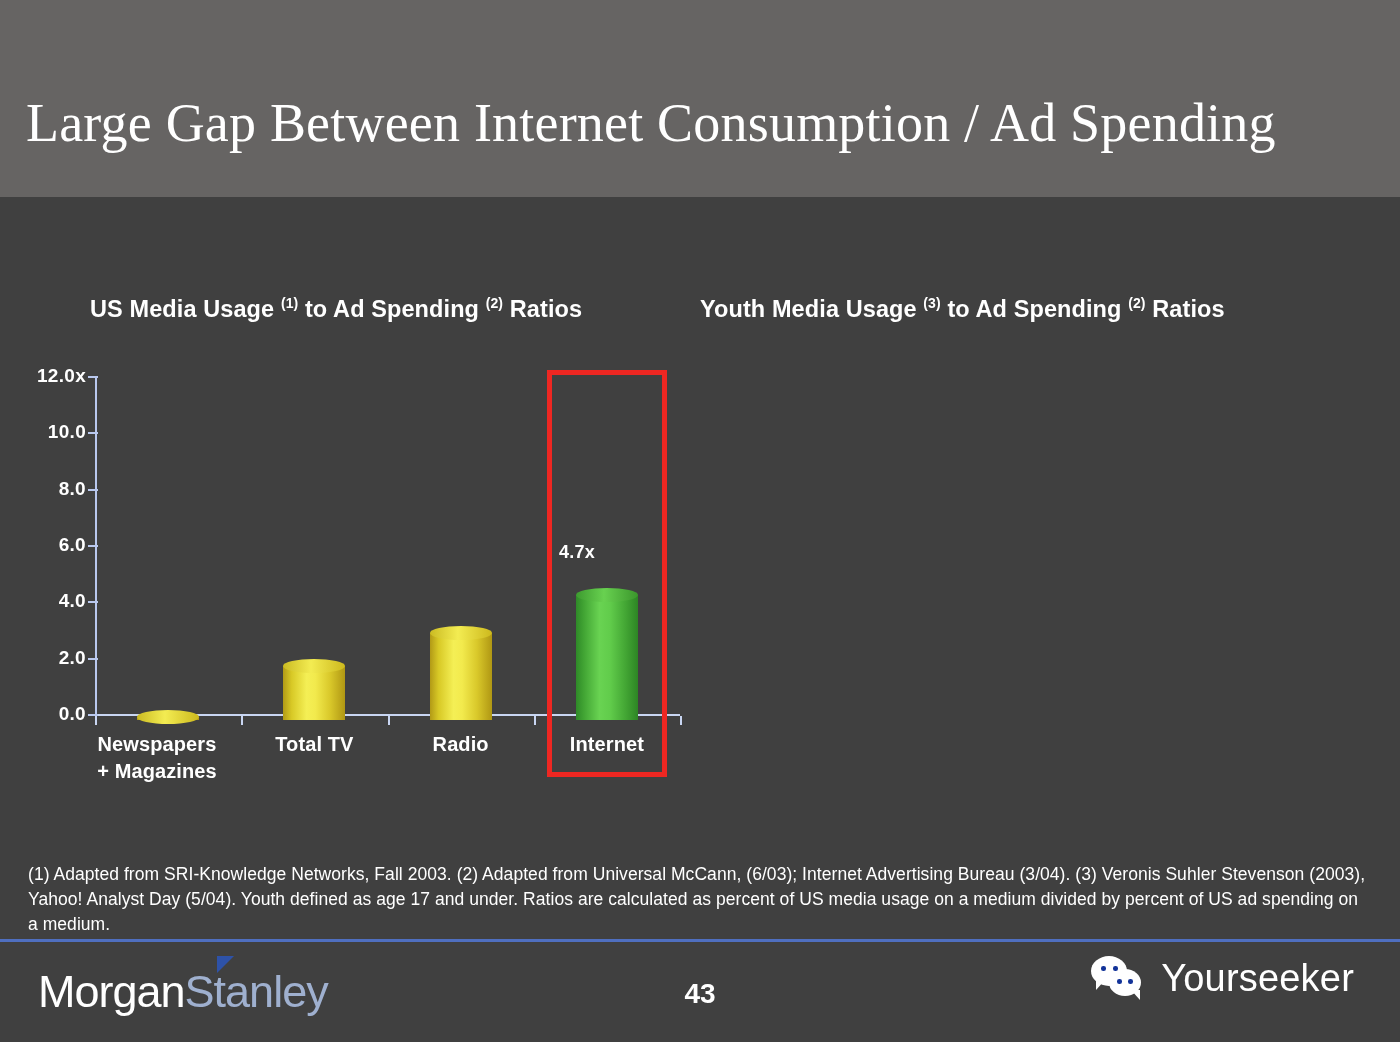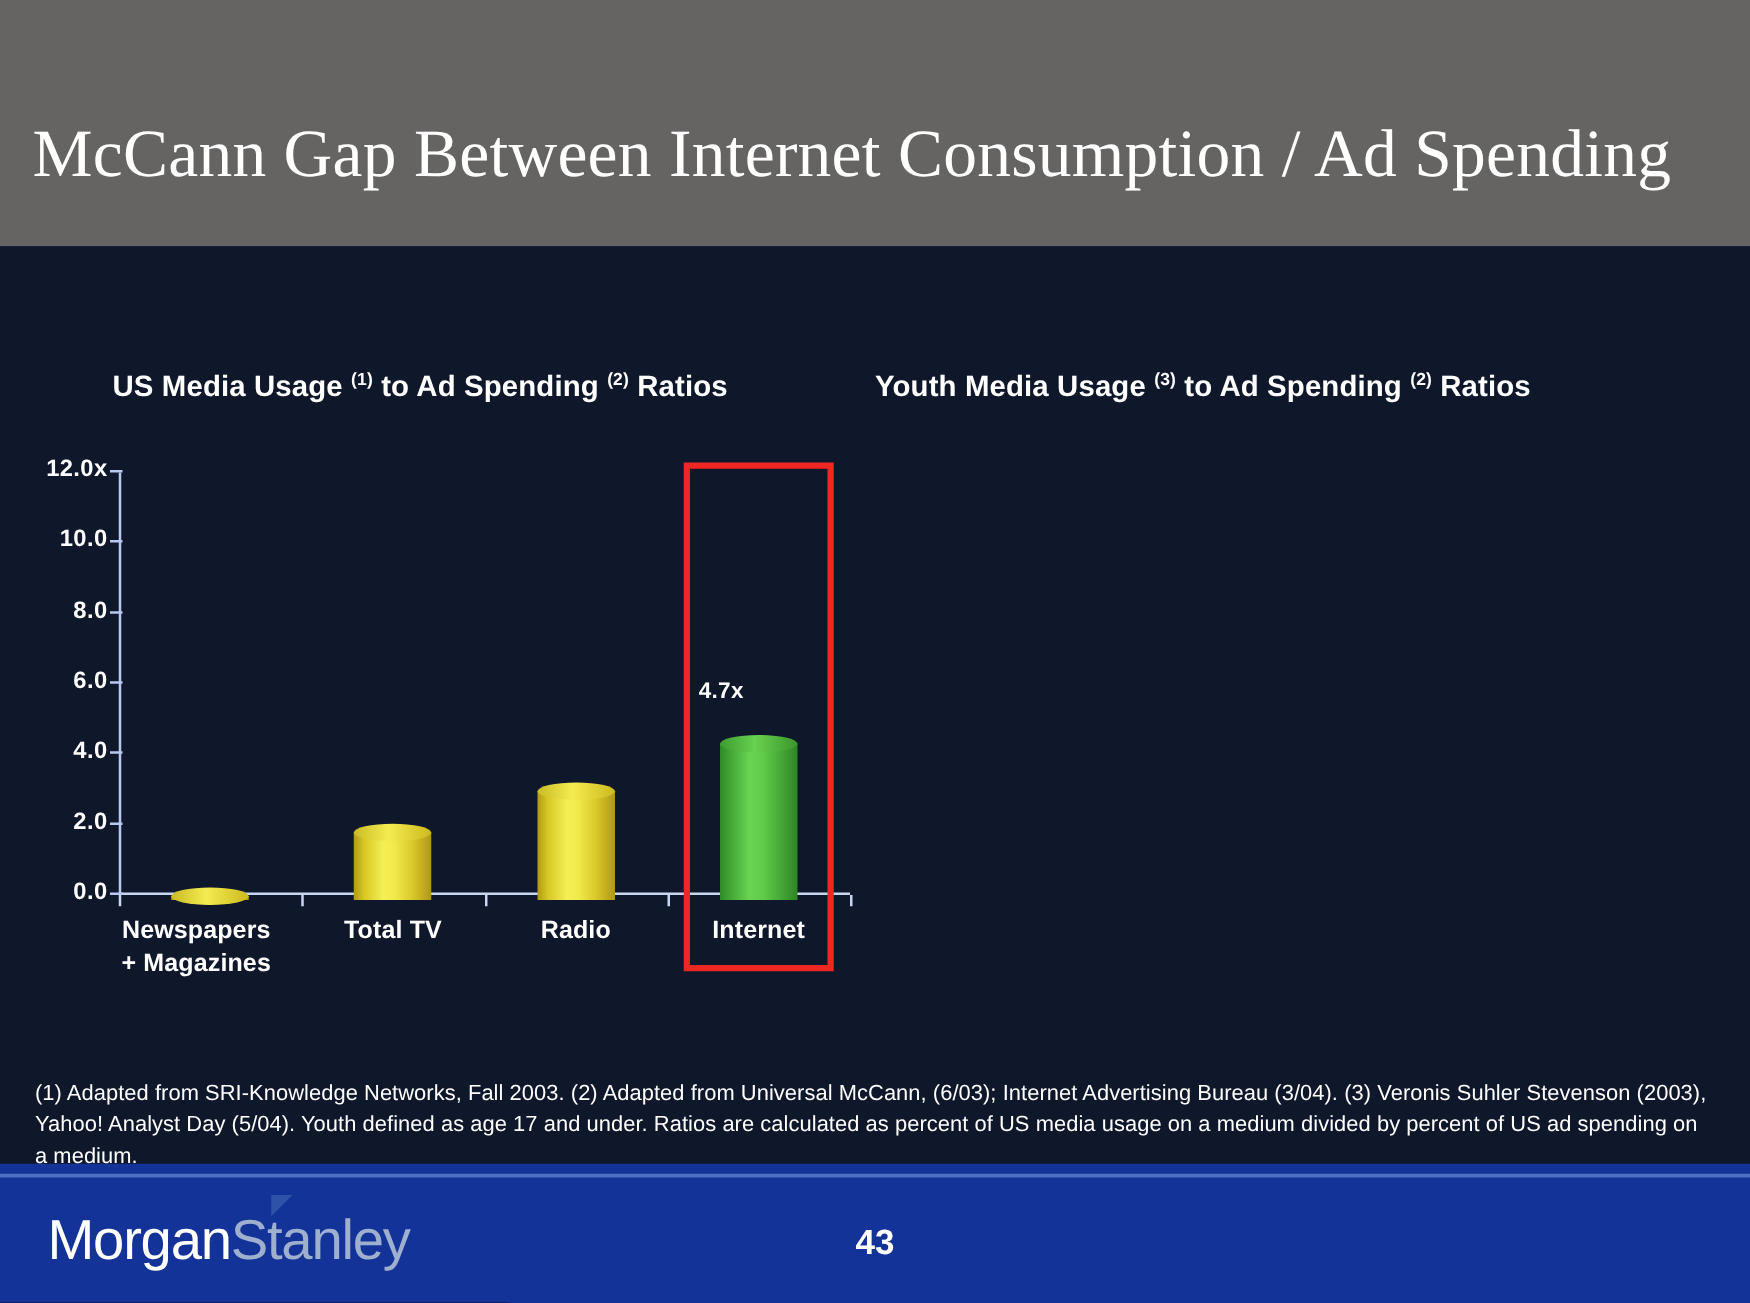--- a/index.html
+++ b/index.html
@@ -20,22 +20,22 @@
     position: absolute; left: 26px; top: 92px;
     font-family: "Liberation Serif", serif;
     font-size: 54px;
     color: #ffffff;
     letter-spacing: 0.2px;
     white-space: nowrap;
   }
 
   
   #slide-body {
-    position: absolute; left: 0; top: 197px; width: 1400px; height: 734px;
-    background: #0f172a;
+    position: absolute; left: 0; top: 197px; width: 1400px; height: 845px;
+    background: #404040;
   }
 
   
   .chart-panel { position: absolute; top: 0; width: 700px; height: 620px; }
   #chart-panel-left  { left: 0px; }
   #chart-panel-right { left: 700px; }
 
   .chart-title {
     position: absolute; top: 88px; left: 0; width: 700px;
     text-align: left;
@@ -185,21 +185,21 @@
   }
   .wechat-icon .eye {
     position: absolute; width: 4.5px; height: 4.5px; border-radius: 50%;
     background: #133399;
   }
 </style>
 </head>
 <body>
 
 <div id="header-band"></div>
-<div id="slide-title">McCann Gap Between Internet Consumption / Ad Spending</div>
+<div id="slide-title">Large Gap Between Internet Consumption / Ad Spending</div>
 
 <div id="slide-body">
 
   <div class="chart-panel" id="chart-panel-left">
     <div class="chart-title">
       <span>US Media Usage </span><sup>(1)</sup><span> to Ad Spending </span><sup>(2)</sup><span> Ratios</span>
     </div>
     <div class="plot" id="plot-left">
         <div class="axis-vline"></div>
         <div class="axis-baseline"></div>
@@ -267,15 +267,28 @@
   <div id="footer-rule"></div>
 
   <div id="footer">
     <div id="ms-logo">
       <span class="ms-morgan">Morgan</span><span class="ms-stanley">Stanley</span>
     </div>
     <div id="ms-mark"></div>
 
     <div id="page-number">43</div>
 
+    <div id="watermark">
+      <span class="wechat-icon">
+        <span class="bub bub1"></span>
+        <span class="tail1"></span>
+        <span class="bub bub2"></span>
+        <span class="tail2"></span>
+        <span class="eye" style="left:10px;top:10px;"></span>
+        <span class="eye" style="left:22px;top:10px;"></span>
+        <span class="eye" style="left:26px;top:23px;"></span>
+        <span class="eye" style="left:37px;top:23px;"></span>
+      </span>
+      <span class="wm-text">Yourseeker</span>
+    </div>
   </div>
 
 </div>
 
 </body></html>

